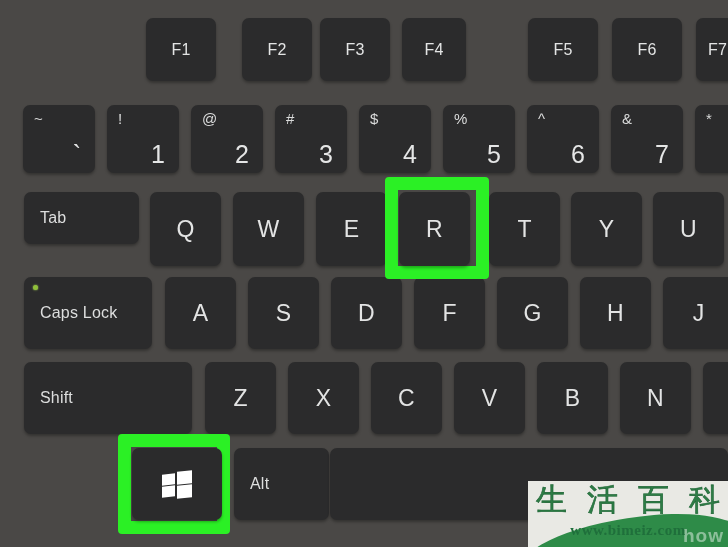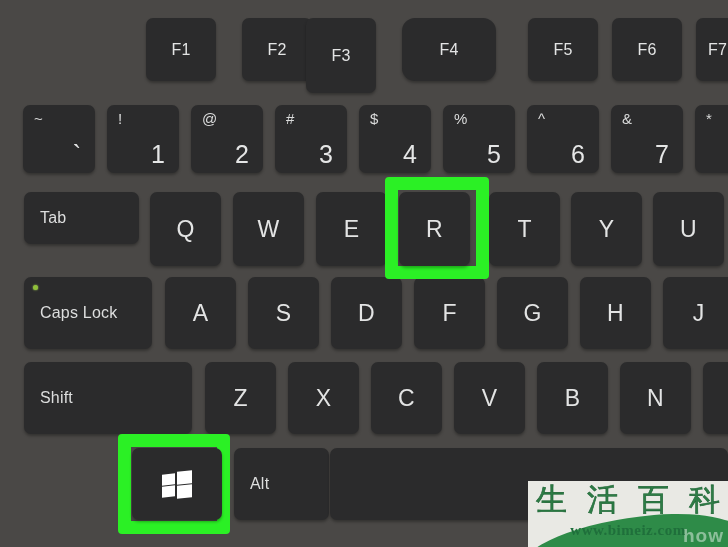--- a/index.html
+++ b/index.html
@@ -175,24 +175,24 @@
 <body>
 
 <div id="keyboard-screenshot">
 
   <div class="key fn-label" style="left:146px;top:18px;width:70px;height:63px;">
     <span class="glyph">F1</span>
   </div>
   <div class="key fn-label" style="left:242px;top:18px;width:70px;height:63px;">
     <span class="glyph">F2</span>
   </div>
-  <div class="key fn-label" style="left:306px;top:18px;width:70px;height:75px;">
+  <div class="key fn-label" style="left:320px;top:18px;width:70px;height:63px;">
     <span class="glyph">F3</span>
   </div>
-  <div class="key fn-label" style="left:402px;top:18px;width:94px;height:63px;border-radius:13px;">
+  <div class="key fn-label" style="left:402px;top:18px;width:64px;height:63px;">
     <span class="glyph">F4</span>
   </div>
   <div class="key fn-label" style="left:528px;top:18px;width:70px;height:63px;">
     <span class="glyph">F5</span>
   </div>
   <div class="key fn-label" style="left:612px;top:18px;width:70px;height:63px;">
     <span class="glyph">F6</span>
   </div>
   <div class="key fn-label" style="left:696px;top:18px;width:70px;height:63px;justify-content:flex-start;padding-left:12px;">
     <span class="glyph">F7</span>

